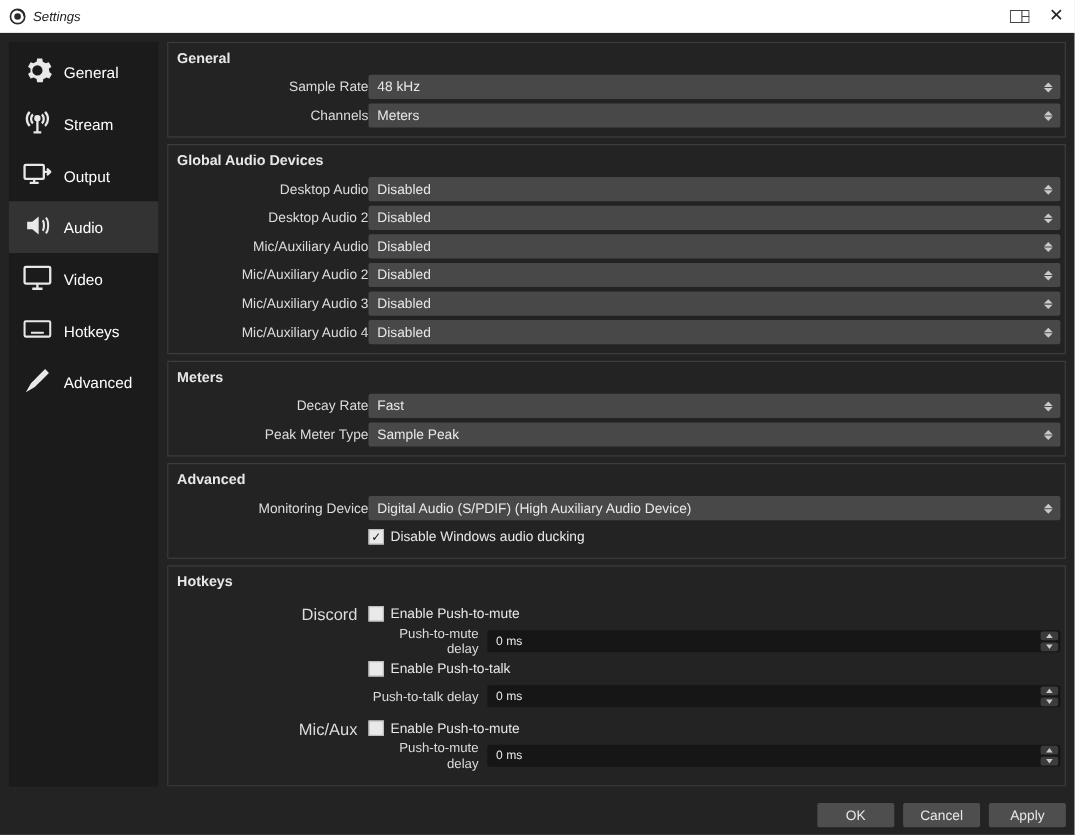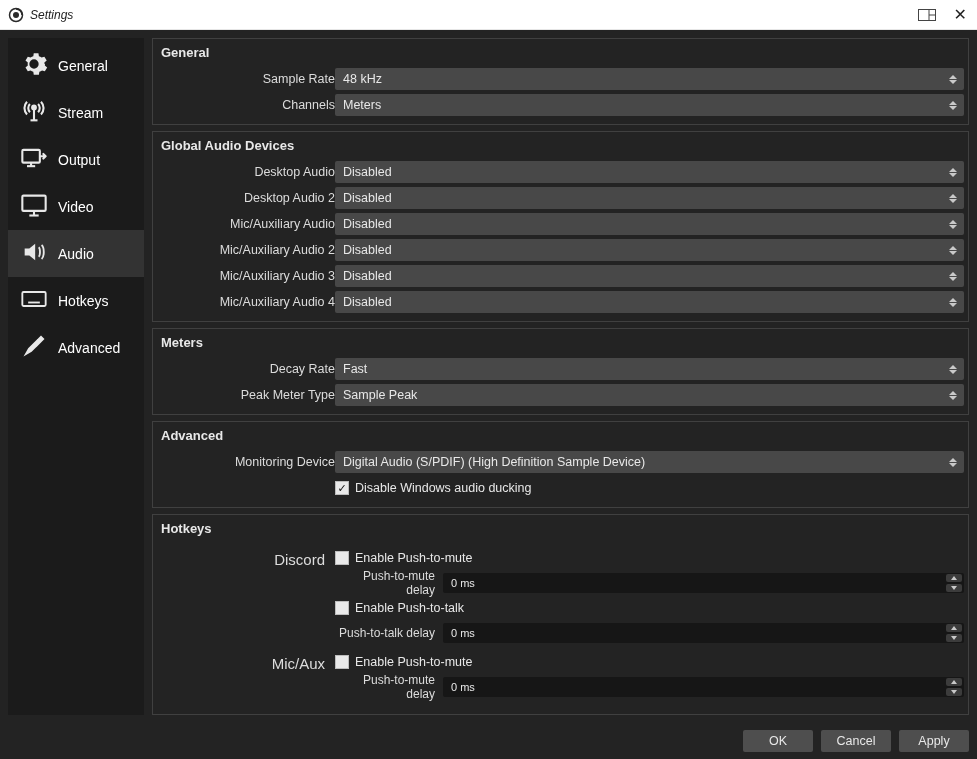--- a/index.html
+++ b/index.html
@@ -141,34 +141,34 @@
       </div>
       <div class="side-item">
         <span><svg width="28" height="28" viewBox="0 0 24 24" fill="none" stroke="#e8e8e8" stroke-width="1.8">
               <rect x="2" y="5" width="15" height="11" rx="1"></rect>
               <line x1="6" y1="19" x2="13" y2="19"></line>
               <line x1="9.5" y1="16" x2="9.5" y2="19"></line>
               <path d="M18 10.5h4M20 8.5l2 2-2 2" stroke-linecap="round" stroke-linejoin="round"></path>
             </svg></span>
         <span>Output</span>
       </div>
+      <div class="side-item active">
+        <span><svg width="28" height="28" viewBox="0 0 24 24" fill="#e8e8e8">
+              <path d="M4 9v6h4l5 4V5L8 9H4z"></path>
+              <path d="M16 8c1.5 1 1.5 7 0 8M18.5 6c2.5 2 2.5 10 0 12" fill="none" stroke="#e8e8e8" stroke-width="1.6"></path>
+            </svg></span>
+        <span>Audio</span>
+      </div>
       <div class="side-item">
         <span><svg width="28" height="28" viewBox="0 0 24 24" fill="none" stroke="#e8e8e8" stroke-width="1.8">
               <rect x="2" y="4" width="20" height="13" rx="1"></rect>
               <line x1="8" y1="21" x2="16" y2="21"></line>
               <line x1="12" y1="17" x2="12" y2="21"></line>
             </svg></span>
         <span>Video</span>
-      </div>
-      <div class="side-item active">
-        <span><svg width="28" height="28" viewBox="0 0 24 24" fill="#e8e8e8">
-              <path d="M4 9v6h4l5 4V5L8 9H4z"></path>
-              <path d="M16 8c1.5 1 1.5 7 0 8M18.5 6c2.5 2 2.5 10 0 12" fill="none" stroke="#e8e8e8" stroke-width="1.6"></path>
-            </svg></span>
-        <span>Audio</span>
       </div>
       <div class="side-item">
         <span><svg width="28" height="28" viewBox="0 0 24 24" fill="none" stroke="#e8e8e8" stroke-width="1.6">
               <rect x="2" y="6" width="20" height="12" rx="1"></rect>
               <line x1="5" y1="9" x2="5" y2="9"></line>
               <line x1="8" y1="9" x2="8" y2="9"></line>
               <line x1="11" y1="9" x2="11" y2="9"></line>
               <line x1="14" y1="9" x2="14" y2="9"></line>
               <line x1="17" y1="9" x2="17" y2="9"></line>
               <line x1="5" y1="12" x2="5" y2="12"></line>
@@ -301,21 +301,21 @@
                 </span>
               </div>
             </div>
         </div>
 
         <div class="group">
           <div class="group-title">Advanced</div>
           <div class="row">
               <div class="row-label">Monitoring Device</div>
               <div class="select">
-                <span>Digital Audio (S/PDIF) (High Definition Sample Device)</span>
+                <span>Digital Audio (S/PDIF) (High Auxiliary Audio Device)</span>
                 <span class="spinner">
                   <span class="tri up"></span>
                   <span class="tri down"></span>
                 </span>
               </div>
             </div>
           <div class="row">
             <div class="row-label"></div>
             <div class="checkbox-row">
               <div class="chk">✓</div>

